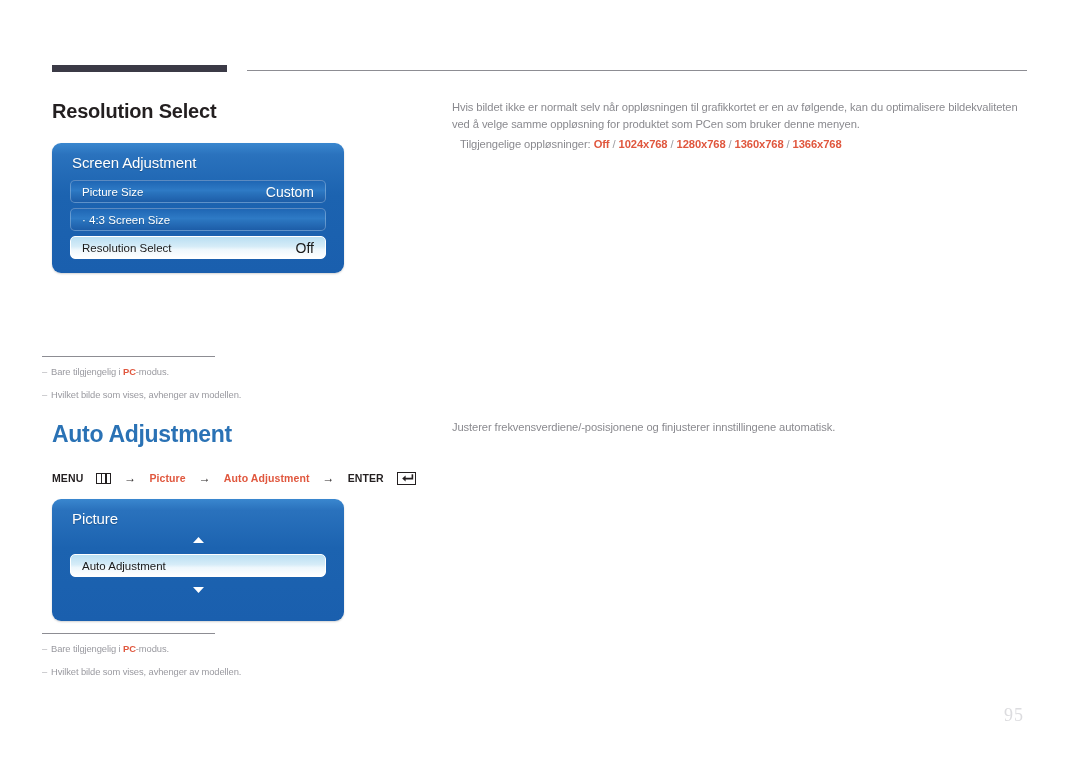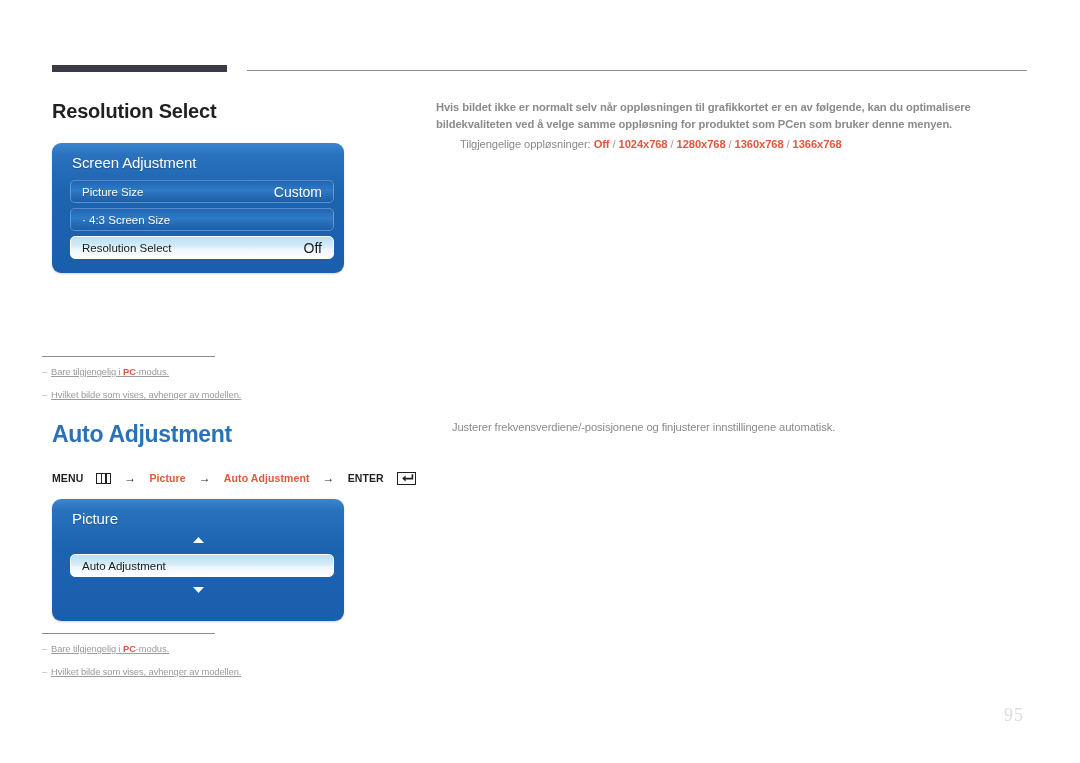--- a/index.html
+++ b/index.html
@@ -132,21 +132,21 @@
     overflow: hidden;
   }
   .osd-title {
     color: #ffffff;
     font-size: 15px;
     padding: 11px 0 9px 20px;
     letter-spacing: -0.1px;
     text-shadow: 0 1px 1px rgba(0,0,0,0.25);
   }
   .osd-rows {
-    padding: 0 10px 14px 18px;
+    padding: 0 18px 14px 18px;
   }
   .osd-row {
     height: 23px;
     margin-bottom: 5px;
     border-radius: 5px;
     display: flex;
     align-items: center;
     justify-content: space-between;
     padding: 0 11px;
     font-size: 11.5px;
@@ -180,21 +180,20 @@
     width: 173px;
     height: 1px;
     background: #8d8d93;
   }
   .fn {
     position: absolute;
     font-size: 9.4px;
     color: #9a9aa0;
     white-space: nowrap;
     letter-spacing: -0.1px;
-    text-decoration: underline;
   }
   .fn .dash {
     display: inline-block;
     width: 9px;
     color: #b4b4b9;
   }
   .fn b { color: #e0573e; }
 
   
   .page-num {
@@ -226,21 +225,21 @@
       <span>· 4:3 Screen Size</span>
       <span class="row-value"></span>
     </div>
     <div class="osd-row selected">
       <span>Resolution Select</span>
       <span class="row-value">Off</span>
     </div>
   </div>
 </div>
 
-<div class="body-text" style="left:436px; top:99px; width:573px;font-weight:bold;">Hvis bildet ikke er normalt selv når oppløsningen til grafikkortet er en av følgende, kan du optimalisere bildekvaliteten ved å velge samme oppløsning for produktet som PCen som bruker denne menyen.</div>
+<div class="body-text" style="left:452px; top:99px; width:573px;">Hvis bildet ikke er normalt selv når oppløsningen til grafikkortet er en av følgende, kan du optimalisere bildekvaliteten ved å velge samme oppløsning for produktet som PCen som bruker denne menyen.</div>
 
 <div class="avail-line" style="left:460px; top:136px;">
   <span>Tilgjengelige oppløsninger:</span>
   <span class="val">Off</span><span class="sep"> / </span><span class="val">1024x768</span><span class="sep"> / </span><span class="val">1280x768</span><span class="sep"> / </span><span class="val">1360x768</span><span class="sep"> / </span><span class="val">1366x768</span>
 </div>
 
 <div class="fn-rule" style="left:42px; top:356px;"></div>
 <div class="fn" style="left:42px; top:366px;">
   <span class="dash">–</span><span>Bare tilgjengelig i </span><b>PC</b><span>-modus.</span>
 </div>

